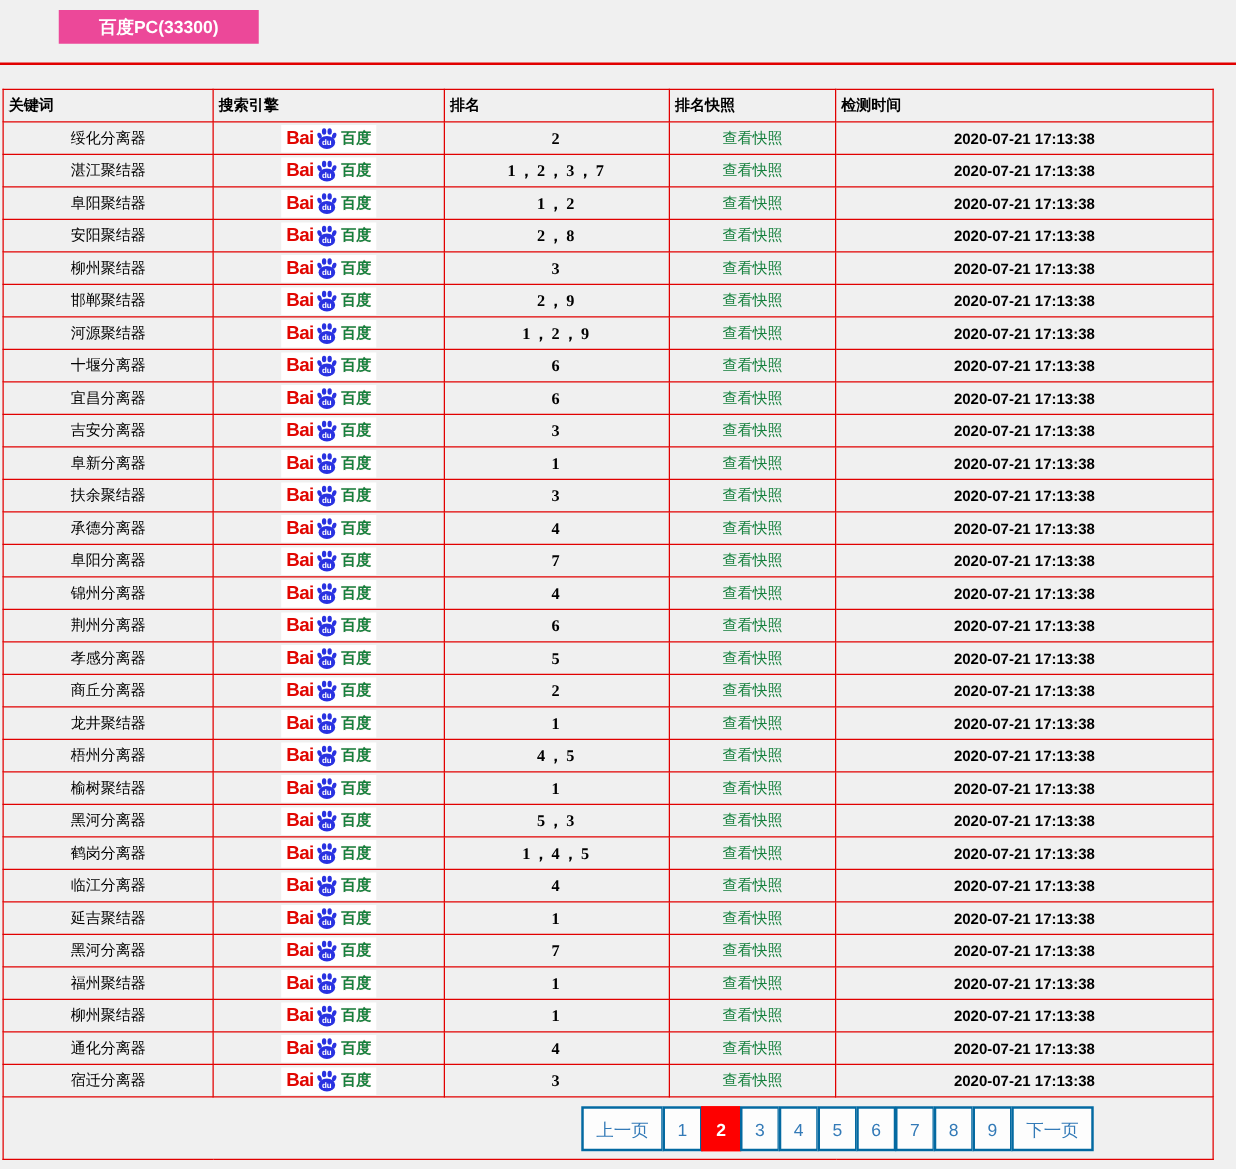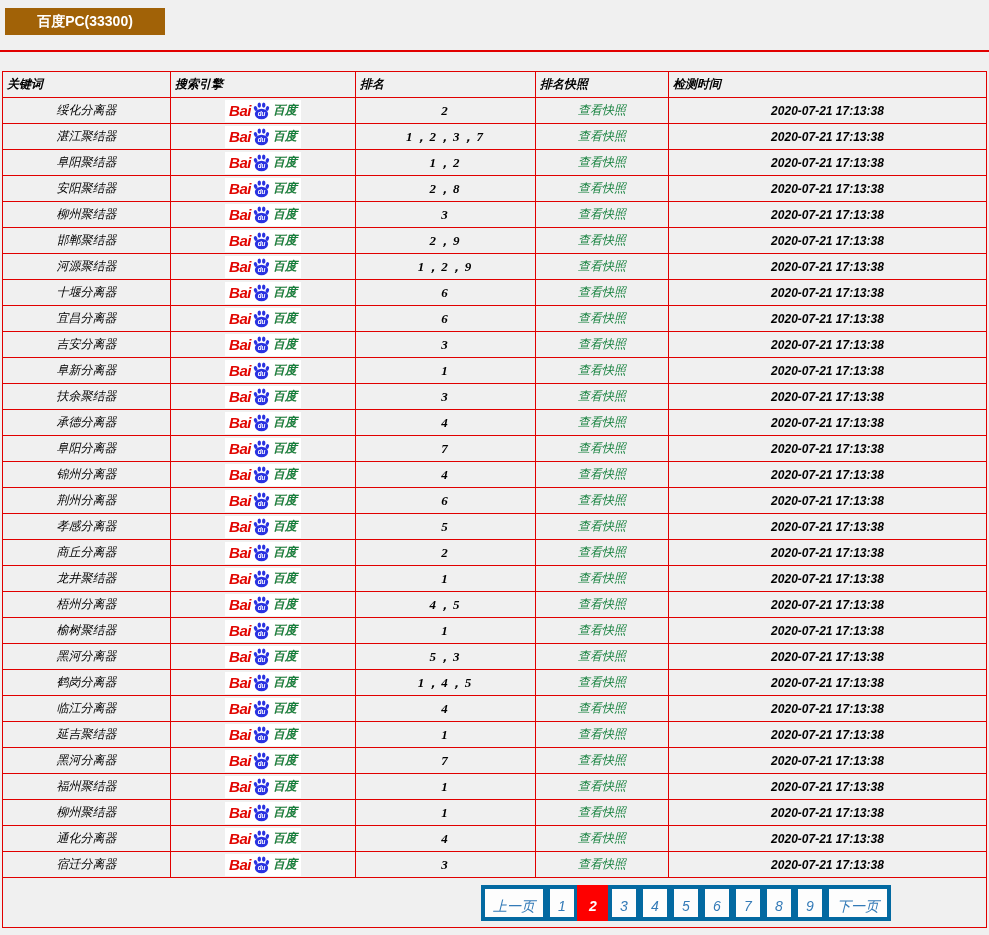--- a/index.html
+++ b/index.html
@@ -11,46 +11,46 @@
     color: #000;
     overflow: hidden;
   }
   
   .tabbar { display: flex; gap: 5px; padding: 8px 0 0 5px; }
   .tab {
     width: 160px; height: 27px; line-height: 27px;
     text-align: center; color: #fff; font-weight: bold; font-size: 14px;
     cursor: pointer;
   }
-  .tab-pc { background: #a16207; }
+  .tab-pc { background: #ec4899; margin-left: 42px; }
   .tab-mobile { background: #b5121b; }
   .divider { margin-top: 15px; height: 2px; background: #e10000; }
   
-  .table-wrap { margin: 19px 2px 0 2px; font-style: italic; }
+  .table-wrap { margin: 19px 18px 0 2px; }
   table { width: 100%; border-collapse: collapse; font-size: 12px; table-layout: fixed; }
   th, td { border: 1px solid #e10000; height: 26px; overflow: hidden; }
   th { text-align: left; padding-left: 4px; font-weight: bold; font-size: 12px; }
   td { text-align: center; }
   td.rank { font-weight: bold; font-family: "Liberation Serif", serif; font-size: 13px; letter-spacing: 2px; }
   td.time { font-weight: bold; font-size: 12px; }
   .snapshot { color: #15803d; cursor: pointer; }
   
   .baidu-logo {
     display: inline-flex; align-items: center;
     background: #fff; padding: 1px 4px; height: 22px; vertical-align: middle;
   }
   .bai { color: #e10601; font-weight: bold; font-size: 15px; letter-spacing: -0.5px; text-align: center; }
   .paw { margin: 0 1px; display: block; }
   .du-cn { color: #15803d; font-weight: bold; font-size: 12px; margin-left: 1px; text-shadow: 0 0 1px #ffd9d9; }
   
   .footer-cell { height: 50px; text-align: right; padding-right: 95px; vertical-align: middle; }
   .pagination { display: inline-flex; vertical-align: middle; background: #fdfdfd; }
   .page-item {
     min-width: 32px; height: 36px; line-height: 34px; padding: 0 4px;
-    border: 4px solid #0369a1; margin-left: -1px;
+    border: 2px solid #0369a1; margin-left: -1px;
     background: #fdfdfd; color: #337ab7; font-size: 14px; text-align: center;
     cursor: pointer; white-space: nowrap;
   }
   .page-item.wide { min-width: 66px; }
   .page-item.active { background: #fe0000; color: #fff; font-weight: bold; border-color: #fe0000; }
 </style>
 </head>
 <body>
 
 <div class="tabbar">

